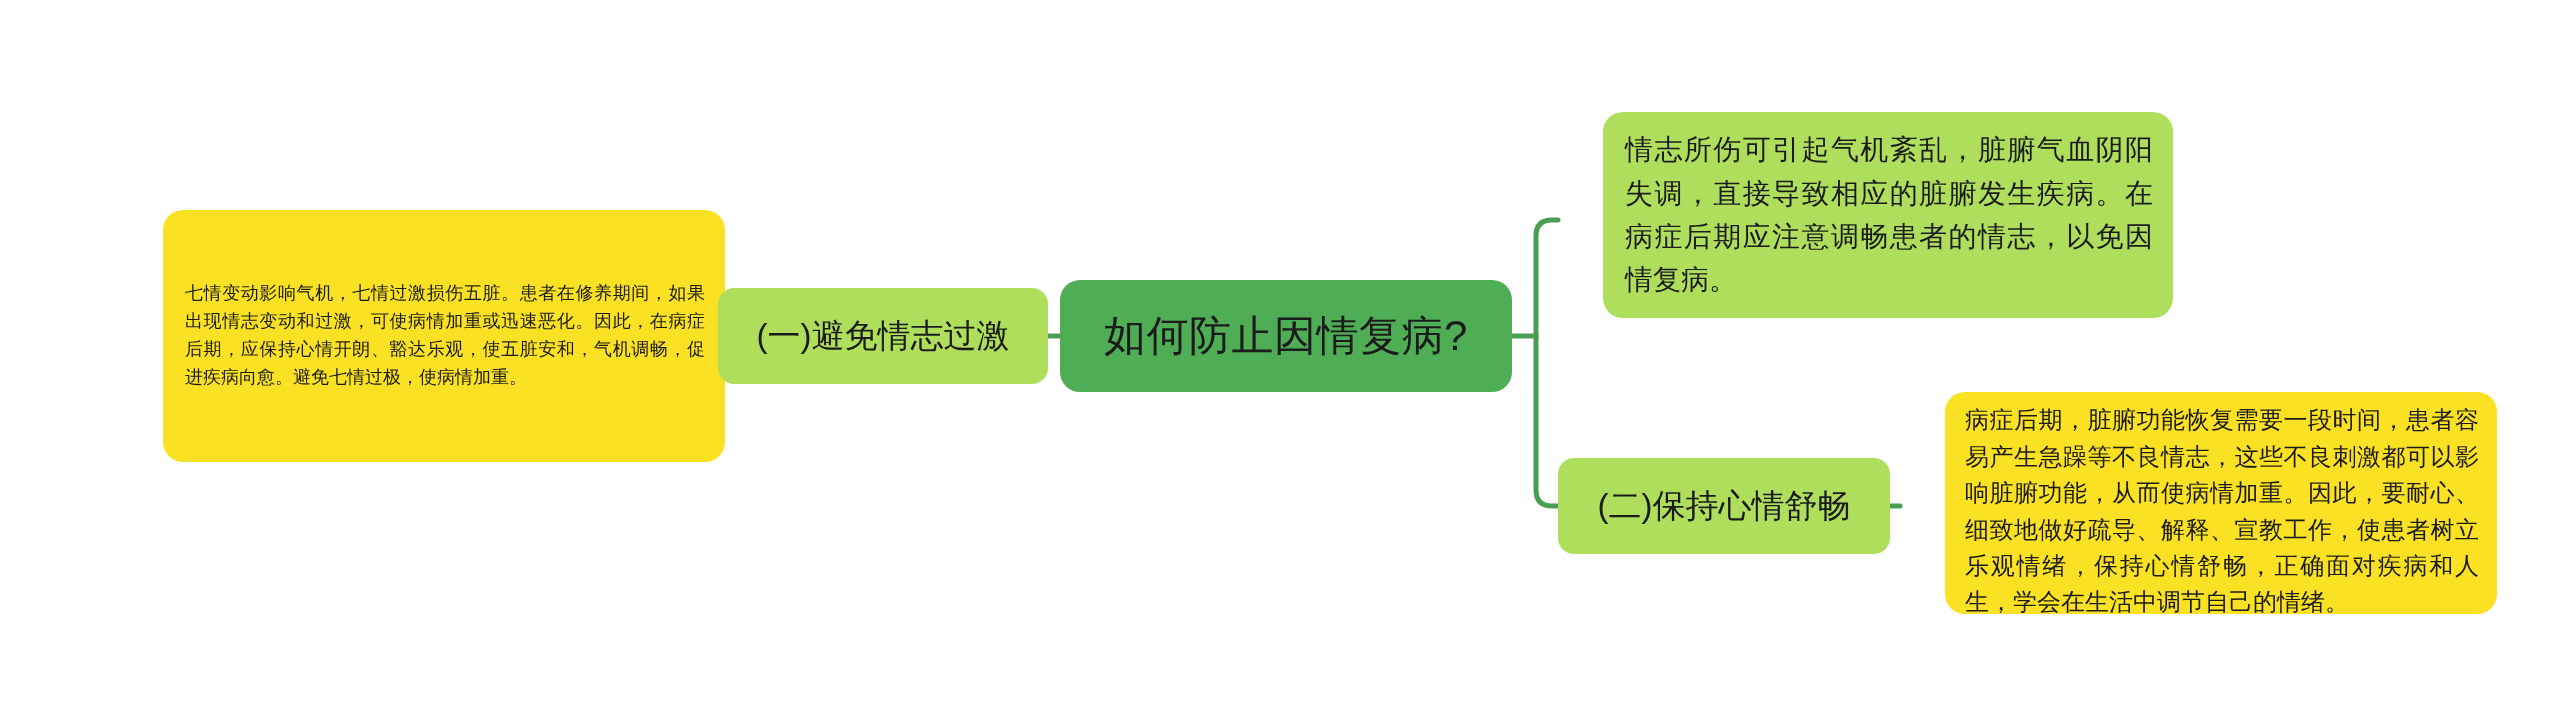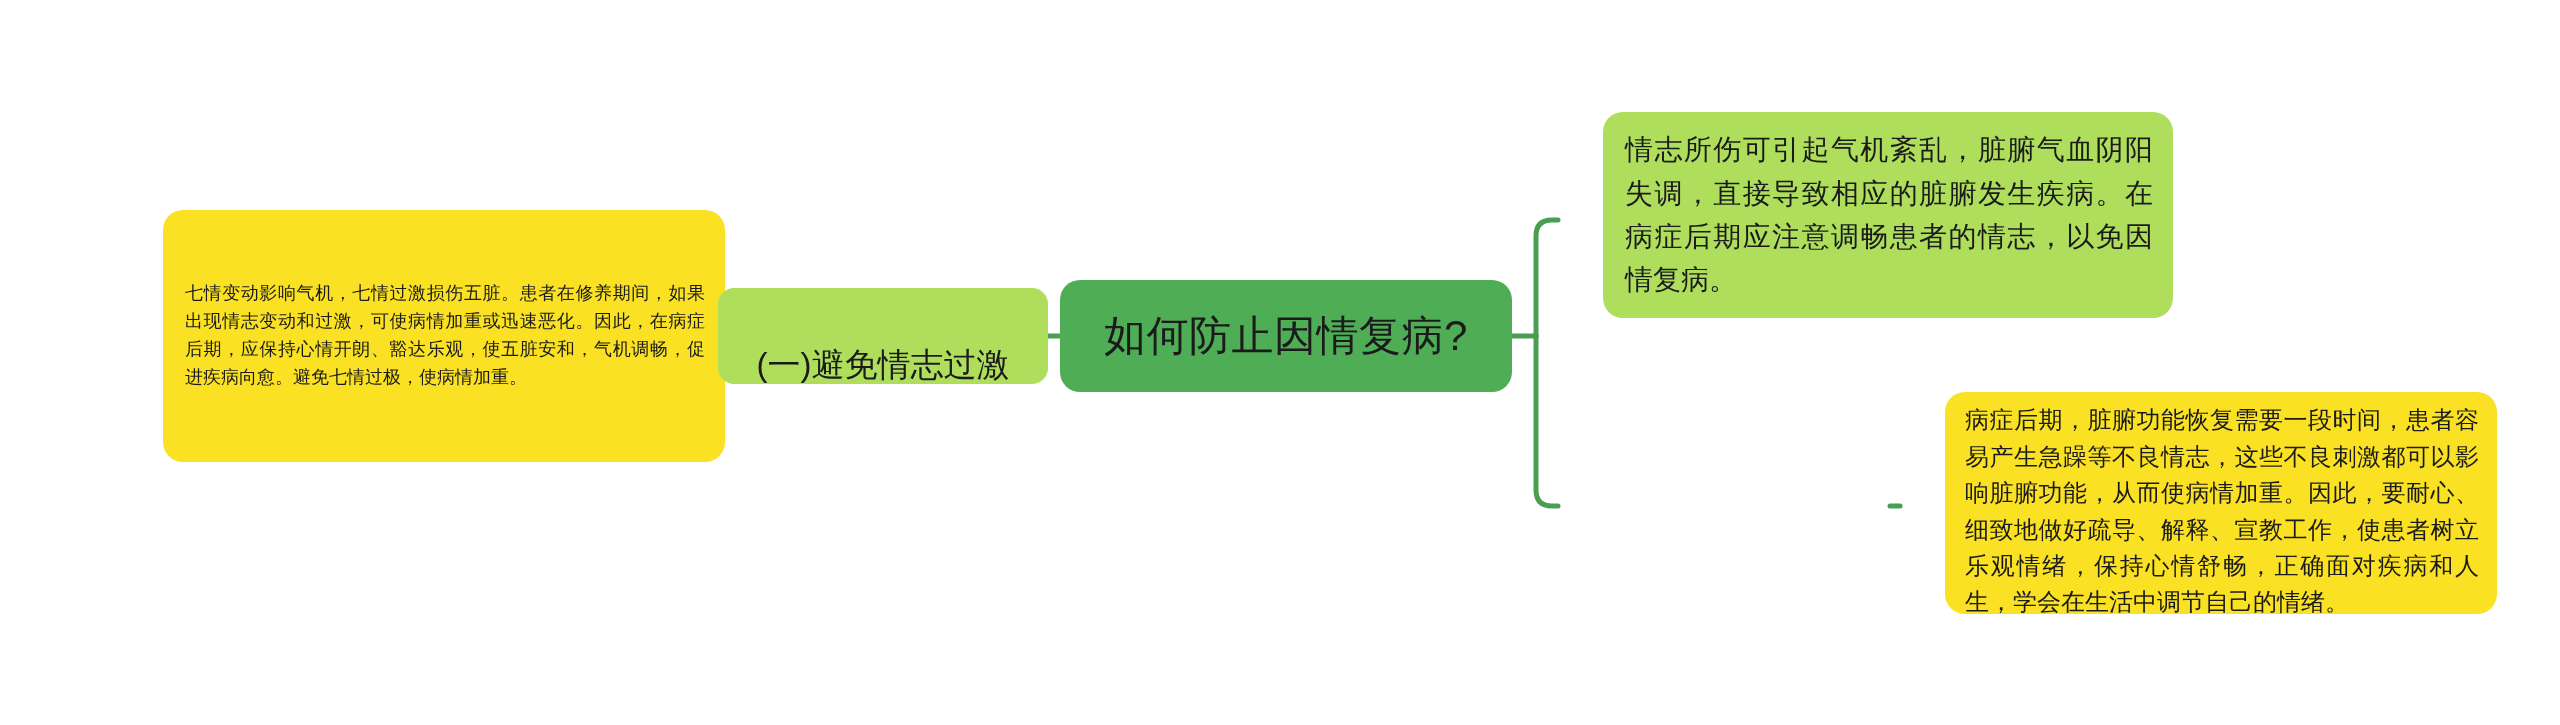--- a/index.html
+++ b/index.html
@@ -51,21 +51,20 @@
     white-space: nowrap;
   }
 
   
   .branch-node {
     background: #aede5c;
     height: 96px;
     border-radius: 16px;
     justify-content: center;
     padding: 0 16px;
-    align-items: flex-end;
   }
   .branch-node .node-text {
     font-size: 33px;
     line-height: 1.15;
     white-space: nowrap;
   }
   #branch-1 { left: 718px;  top: 288px; width: 330px; }
   #branch-2 { left: 1558px; top: 458px; width: 332px; }
 
   
@@ -142,18 +141,21 @@
   </div>
 
   <div class="node root-node" id="root-node">
     <span class="node-text">如何防止因情复病?</span>
   </div>
 
   <div class="node leaf-node" id="leaf-green-top">
     <span class="node-text">情志所伤可引起气机紊乱，脏腑气血阴阳失调，直接导致相应的脏腑发生疾病。在病症后期应注意调畅患者的情志，以免因情复病。</span>
   </div>
 
+  <div class="node branch-node" id="branch-2">
+    <span class="node-text">(二)保持心情舒畅</span>
+  </div>
 
   <div class="node leaf-node" id="leaf-yellow-bottom">
     <span class="node-text">病症后期，脏腑功能恢复需要一段时间，患者容易产生急躁等不良情志，这些不良刺激都可以影响脏腑功能，从而使病情加重。因此，要耐心、细致地做好疏导、解释、宣教工作，使患者树立乐观情绪，保持心情舒畅，正确面对疾病和人生，学会在生活中调节自己的情绪。</span>
   </div>
 
 </div>
 
 </body></html>

